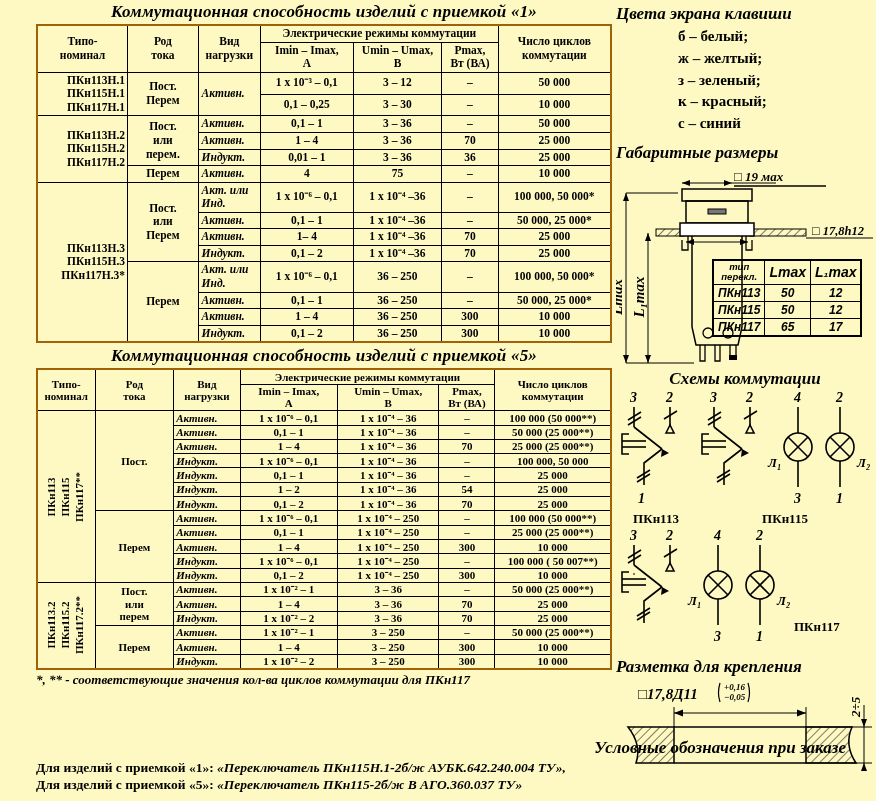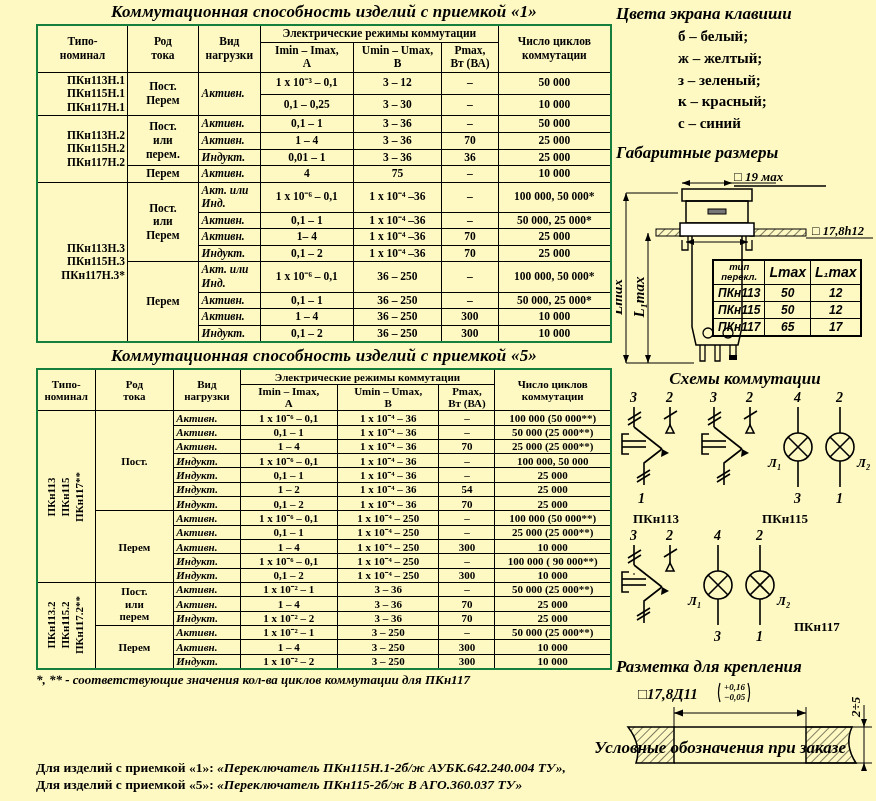--- a/index.html
+++ b/index.html
@@ -3,21 +3,21 @@
 <meta charset="utf-8">
 <style>
   html,body{margin:0;padding:0;background:#fff;}
   #page{position:relative;width:876px;height:801px;background:#fef9c3;color:#000;
         font-family:"Liberation Serif",serif;overflow:hidden;}
   
   .left-col{position:absolute;left:36px;top:2px;width:576px;}
   .doc-title{font-size:17px;font-weight:bold;font-style:italic;text-align:center;
              letter-spacing:.2px;margin:0 0 2px 0;}
   table.spec{border-collapse:collapse;width:100%;table-layout:fixed;
-             border:2px solid #15803d;padding-left:20px;}
+             border:2px solid #a16207;padding-left:20px;}
   table.spec th,table.spec td{border:1px solid #000;text-align:center;
              font-weight:bold;font-size:11.5px;line-height:1.18;padding:1px 2px;
              white-space:pre-line;overflow:hidden;}
   table.spec th{font-size:11.5px;}
   table.spec td.lbl{text-align:right;padding-left:3px;}
   table.spec td.vid{text-align:left;padding-left:3px;font-style:italic;}
   table.spec td.rot{position:relative;}
   .rot-inner{position:absolute;left:50%;top:50%;
              transform:translate(-50%,-50%) rotate(-90deg);
              white-space:pre;line-height:1.25;font-size:11px;font-weight:bold;}
@@ -314,21 +314,21 @@
             <td>1 – 4</td>
             <td>1 x 10⁻⁴ – 250</td>
             <td>300</td>
             <td>10 000</td>
           </tr>
           <tr>
             <td class="vid">Индукт.</td>
             <td>1 x 10⁻⁶ – 0,1</td>
             <td>1 x 10⁻⁴ – 250</td>
             <td>–</td>
-            <td>100 000 ( 90 000**)</td>
+            <td>100 000 ( 50 007**)</td>
           </tr>
           <tr>
             <td class="vid">Индукт.</td>
             <td>0,1 – 2</td>
             <td>1 x 10⁻⁴ – 250</td>
             <td>300</td>
             <td>10 000</td>
           </tr>
           <tr>
             <td rowspan="6" class="rot"><div class="rot-inner">ПКн113.2

